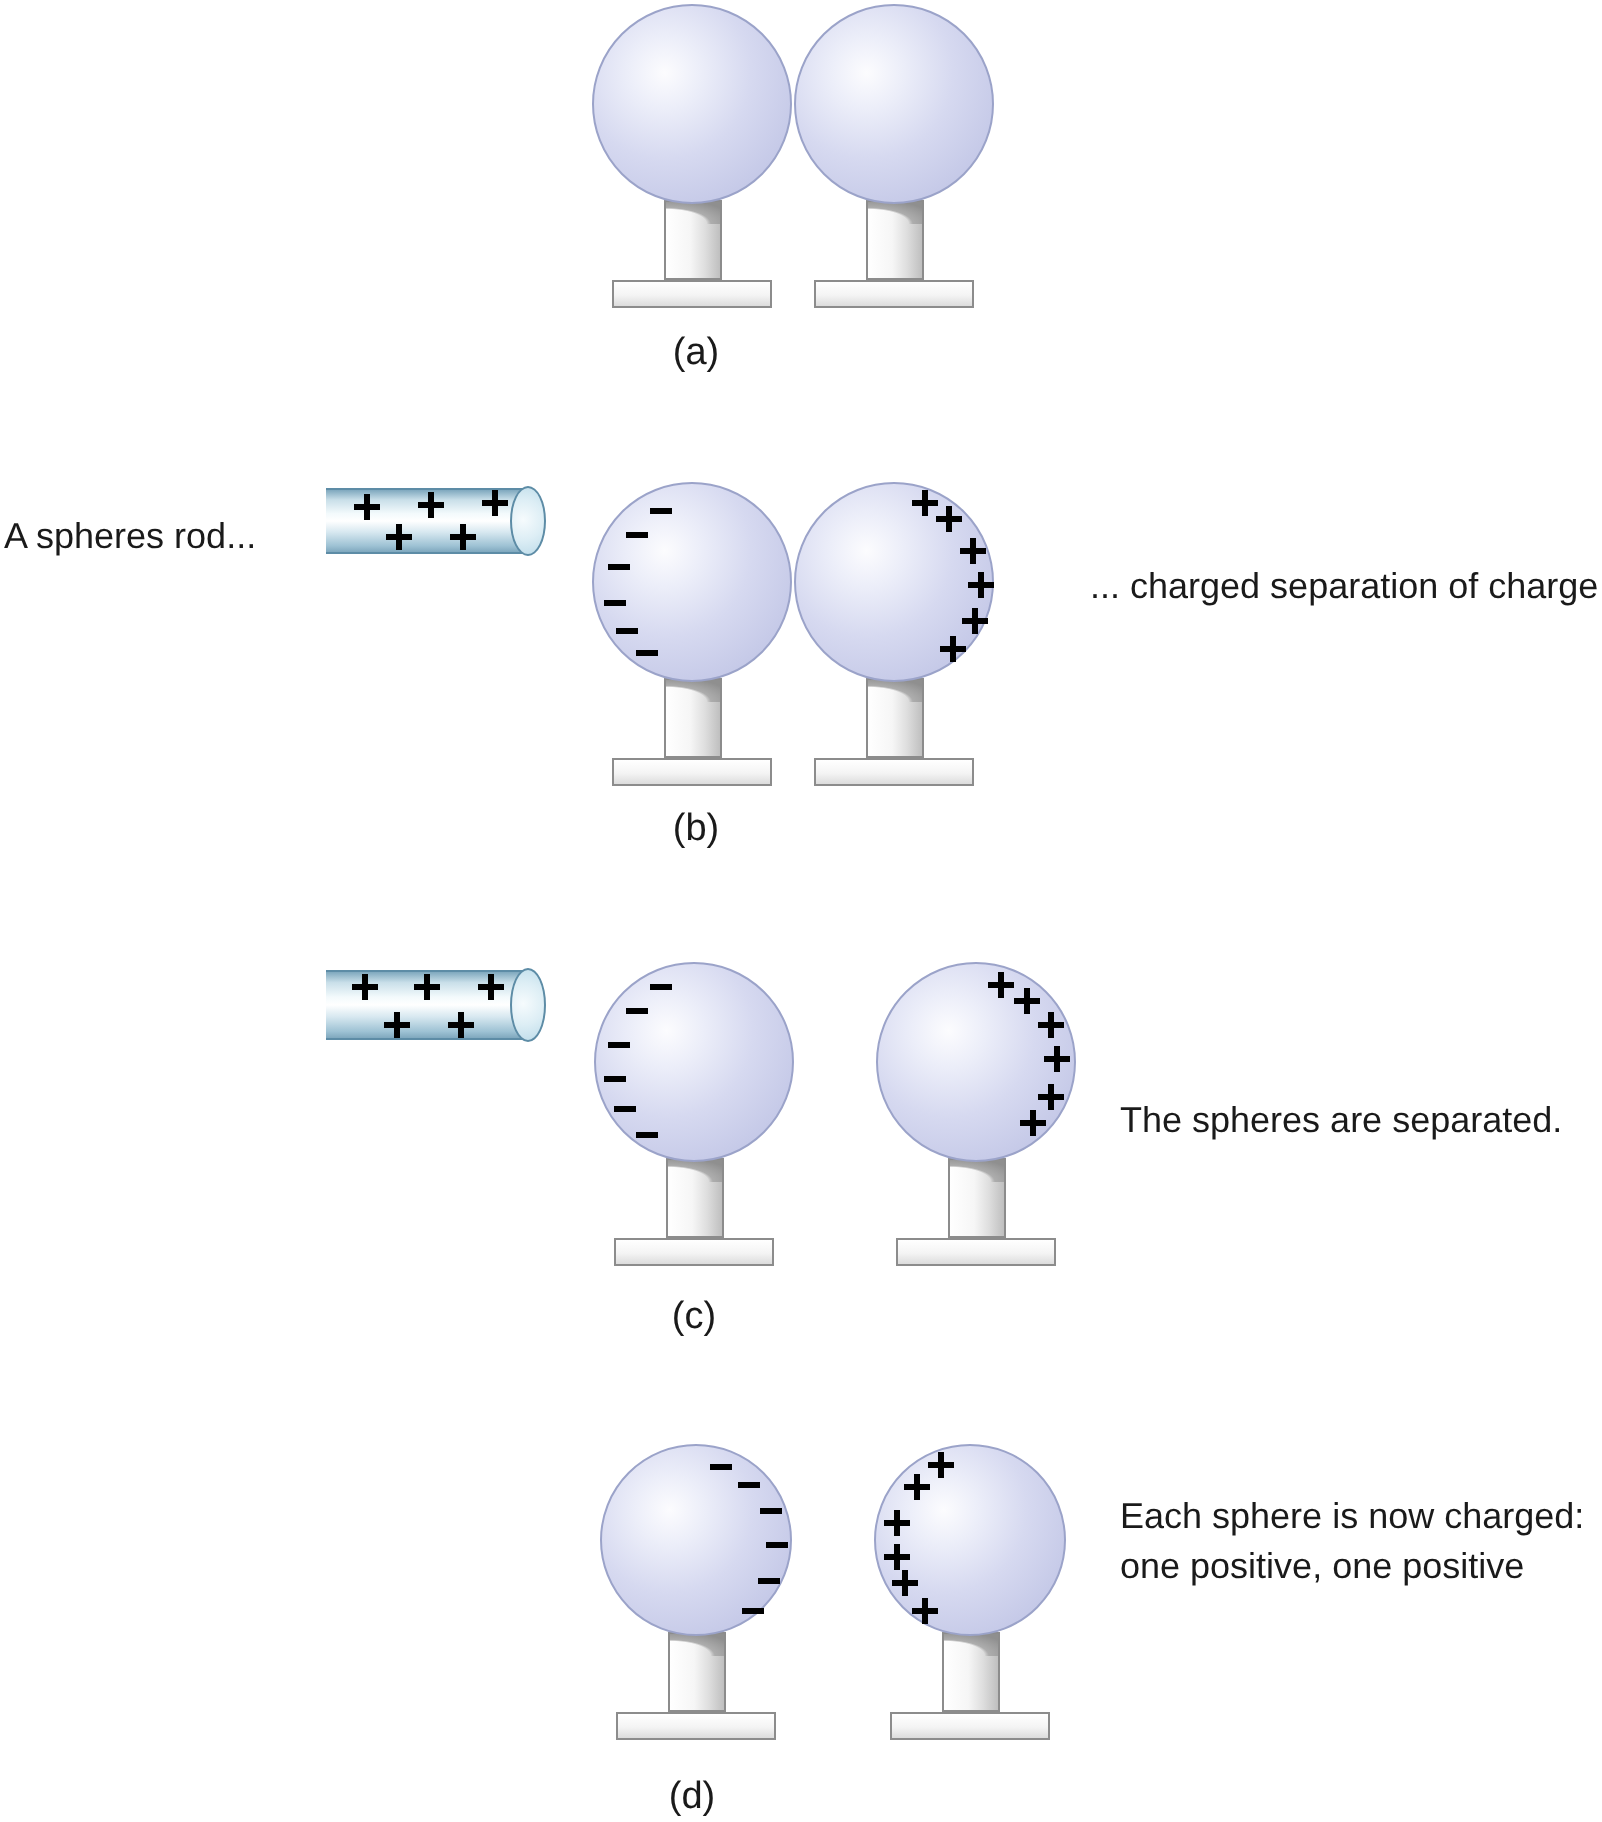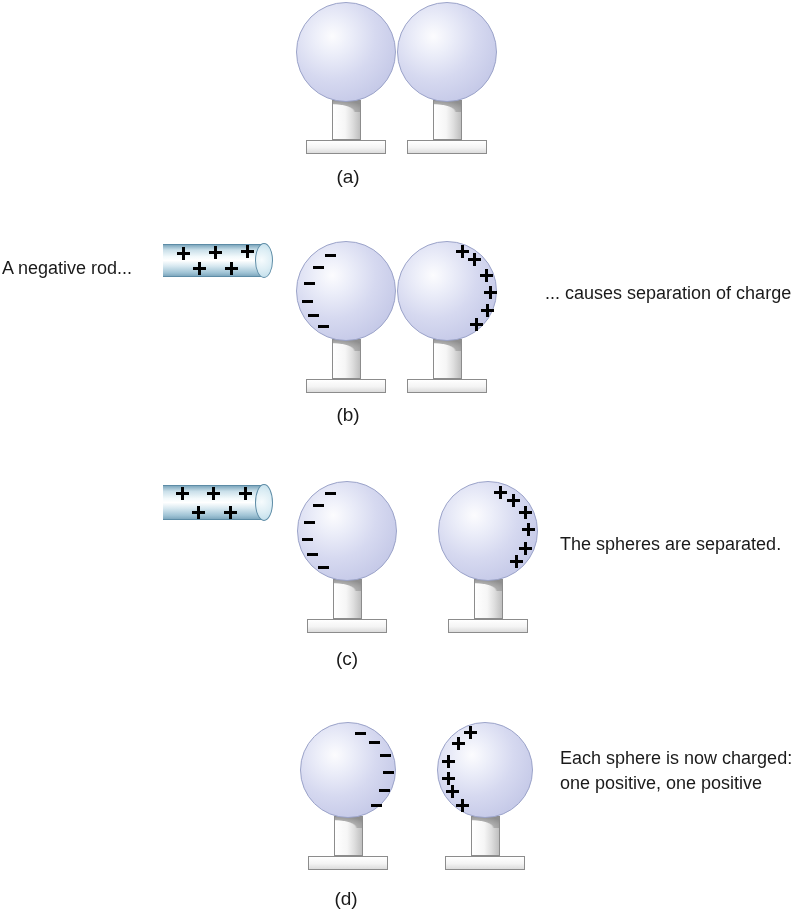--- a/index.html
+++ b/index.html
@@ -65,25 +65,25 @@
   }
   .charge-plus::after{
     content:'';position:absolute;top:0;bottom:0;left:5px;width:3px;background:var(--charge);
   }
 </style>
 </head>
 <body>
 
 <div id="canvas">
 
-  <div class="txt" style="left:2px;top:256px;">A negative rod...</div>
+  <div class="txt" style="left:2px;top:256px;">A spheres rod...</div>
 
-  <div class="txt" style="left:545px;top:281px;">... causes separation of charge</div>
+  <div class="txt" style="left:545px;top:281px;">... charged separation of charge</div>
 
-  <div class="txt" style="left:560px;top:532px;">The spheres are separated.</div>
+  <div class="txt" style="left:560px;top:548px;">The spheres are separated.</div>
 
   <div class="txt" style="left:560px;top:746px;">
     <div>Each sphere is now charged:</div>
     <div>one positive, one positive</div>
   </div>
 
   <div class="plabel" style="left:348px;top:166px;">(a)</div>
   <div class="plabel" style="left:348px;top:404px;">(b)</div>
   <div class="plabel" style="left:347px;top:648px;">(c)</div>
   <div class="plabel" style="left:346px;top:888px;">(d)</div>

